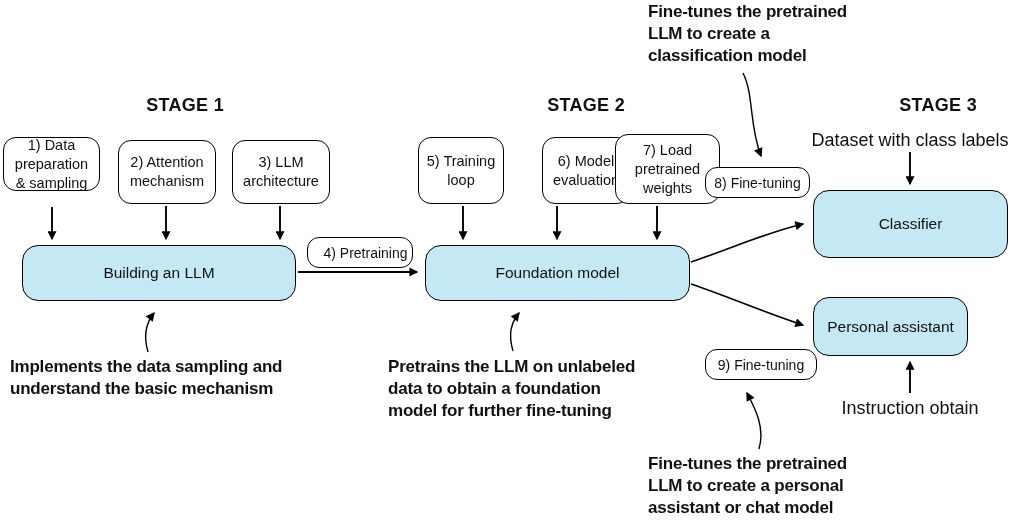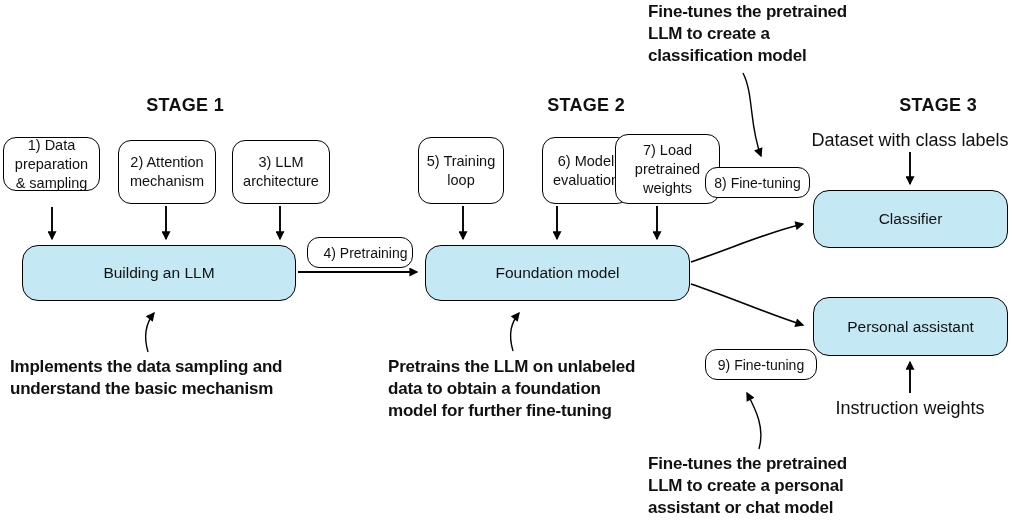--- a/index.html
+++ b/index.html
@@ -59,25 +59,25 @@
   <div class="step-box" style="left:418px;top:137px;width:86px;height:67px;">5) Training loop</div>
   <div class="step-box" style="left:542px;top:137px;width:88px;height:67px;">6) Model evaluation</div>
   <div class="step-box" style="left:615px;top:134px;width:105px;height:70px;">7) Load pretrained weights</div>
 
   <div class="pill-box" style="left:307px;top:237px;width:106px;height:31px;padding-left:11px;">4) Pretraining</div>
   <div class="pill-box" style="left:705px;top:167px;width:105px;height:31px;">8) Fine-tuning</div>
   <div class="pill-box" style="left:705px;top:349px;width:112px;height:31px;">9) Fine-tuning</div>
 
   <div class="model-box" style="left:22px;top:245px;width:274px;height:56px;">Building an LLM</div>
   <div class="model-box" style="left:425px;top:245px;width:265px;height:56px;">Foundation model</div>
-  <div class="model-box" style="left:813px;top:190px;width:195px;height:58px;">Classifier</div>
-  <div class="model-box" style="left:813px;top:297px;width:195px;height:59px;">Personal assistant</div>
+  <div class="model-box" style="left:813px;top:190px;width:195px;height:68px;">Classifier</div>
+  <div class="model-box" style="left:813px;top:297px;width:155px;height:59px;">Personal assistant</div>
 
   <div class="io-label" style="left:810px;top:130px;width:200px;">Dataset with class labels</div>
-  <div class="io-label" style="left:810px;top:398px;width:200px;">Instruction weights</div>
+  <div class="io-label" style="left:810px;top:398px;width:200px;">Instruction obtain</div>
 
   <div class="annotation" style="left:648px;top:1px;">
     <div>Fine-tunes the pretrained</div>
     <div>LLM to create a</div>
     <div>classification model</div>
   </div>
   <div class="annotation" style="left:10px;top:356px;">
     <div>Implements the data sampling and</div>
     <div>understand the basic mechanism</div>
   </div>

